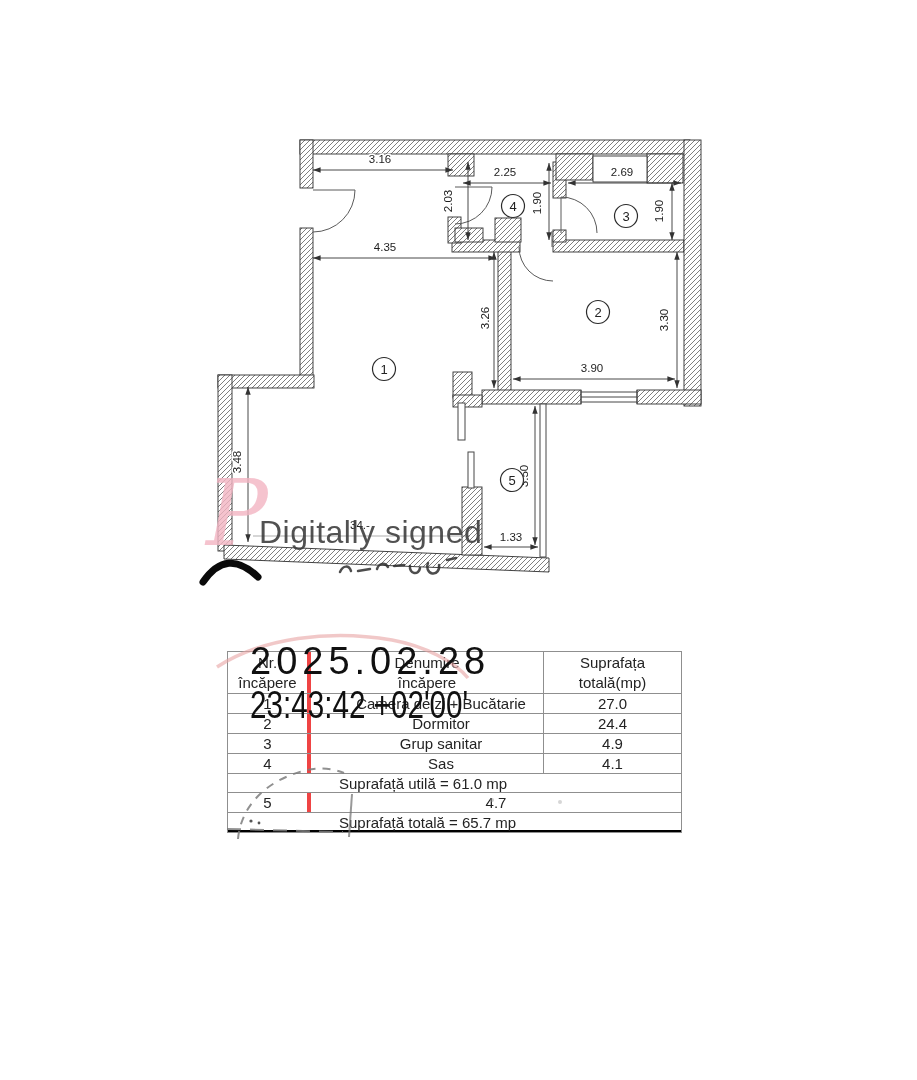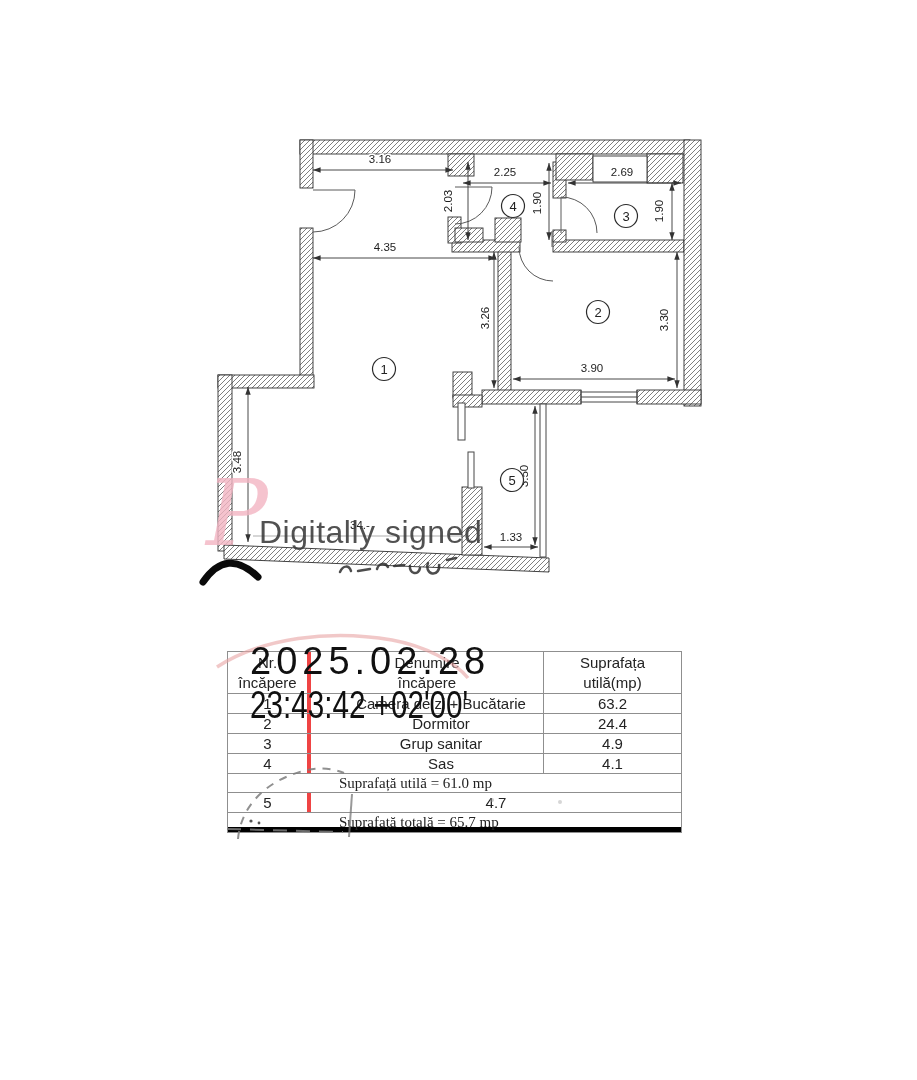--- a/index.html
+++ b/index.html
@@ -13,28 +13,28 @@
   .dl{font-family:"Liberation Sans",sans-serif;font-size:11.5px;fill:#1d1d1d;
       text-anchor:middle;paint-order:stroke;stroke:#ffffff;stroke-width:3px;}
   .rc circle{fill:#ffffff;stroke:#2b2b2b;stroke-width:1.2;}
   .rc text{font-family:"Liberation Sans",sans-serif;font-size:13px;fill:#222222;text-anchor:middle;}
   .frag{fill:none;stroke:#2e2e2e;stroke-width:2.5;opacity:.85;stroke-linecap:round;}
 
   
   .tbl{position:absolute;left:227px;top:651px;width:455px;z-index:1;
        border:1px solid #8f8f8f;color:#232323;font-size:15px;box-sizing:border-box;}
   .tr{display:flex;border-bottom:1px solid #8f8f8f;box-sizing:border-box;}
-  .tr:last-child{border-bottom:5px solid #000000;}
+  .tr:last-child{border-bottom:2px solid #000000;}
   .c1{width:83px;border-right:4px solid #ef4444;text-align:center;box-sizing:border-box;}
   .c2{width:233px;border-right:1px solid #8f8f8f;padding-left:28px;box-sizing:border-box;text-align:center;}
   .c3{flex:1;text-align:center;box-sizing:border-box;}
   .th{height:42px;}
   .th .c1,.th .c2,.th .c3{padding:1px 0 0 0;text-align:center;line-height:20px;}
   .row{height:20px;line-height:20px;}
-  .merged{height:19px;line-height:19px;font-family:Liberation Serif, serif;}
+  .merged{height:19px;line-height:19px;}
   .merged .cm{padding-left:111px;width:100%;box-sizing:border-box;}
 
   
   .ovl{position:absolute;z-index:3;white-space:nowrap;}
   .sig{left:259px;top:514px;font-size:32px;color:#3a3a3a;opacity:.88;letter-spacing:.5px;}
   .bigdate{left:250px;top:640px;font-size:38px;color:#101010;letter-spacing:5px;}
   .bigtime{left:250px;top:684px;font-size:38px;color:#101010;transform:scaleX(.78);transform-origin:left top;}
   .pinkP{left:206px;top:468px;font-family:"DejaVu Serif",serif;font-style:italic;
          font-size:92px;color:#f3b5c3;opacity:.8;line-height:1;}
 </style>
@@ -191,28 +191,28 @@
       <div class="c1">
         <div>Nr.</div>
         <div>încăpere</div>
       </div>
       <div class="c2">
         <div>Denumire</div>
         <div>încăpere</div>
       </div>
       <div class="c3">
         <div>Suprafața</div>
-        <div>utilă(mp)</div>
+        <div>totală(mp)</div>
       </div>
     </div>
 
     <div class="tr row">
       <div class="c1">1</div>
       <div class="c2">Camera de zi + Bucătarie</div>
-      <div class="c3">63.2</div>
+      <div class="c3">27.0</div>
     </div>
     <div class="tr row">
       <div class="c1">2</div>
       <div class="c2">Dormitor</div>
       <div class="c3">24.4</div>
     </div>
     <div class="tr row">
       <div class="c1">3</div>
       <div class="c2">Grup sanitar</div>
       <div class="c3">4.9</div>

